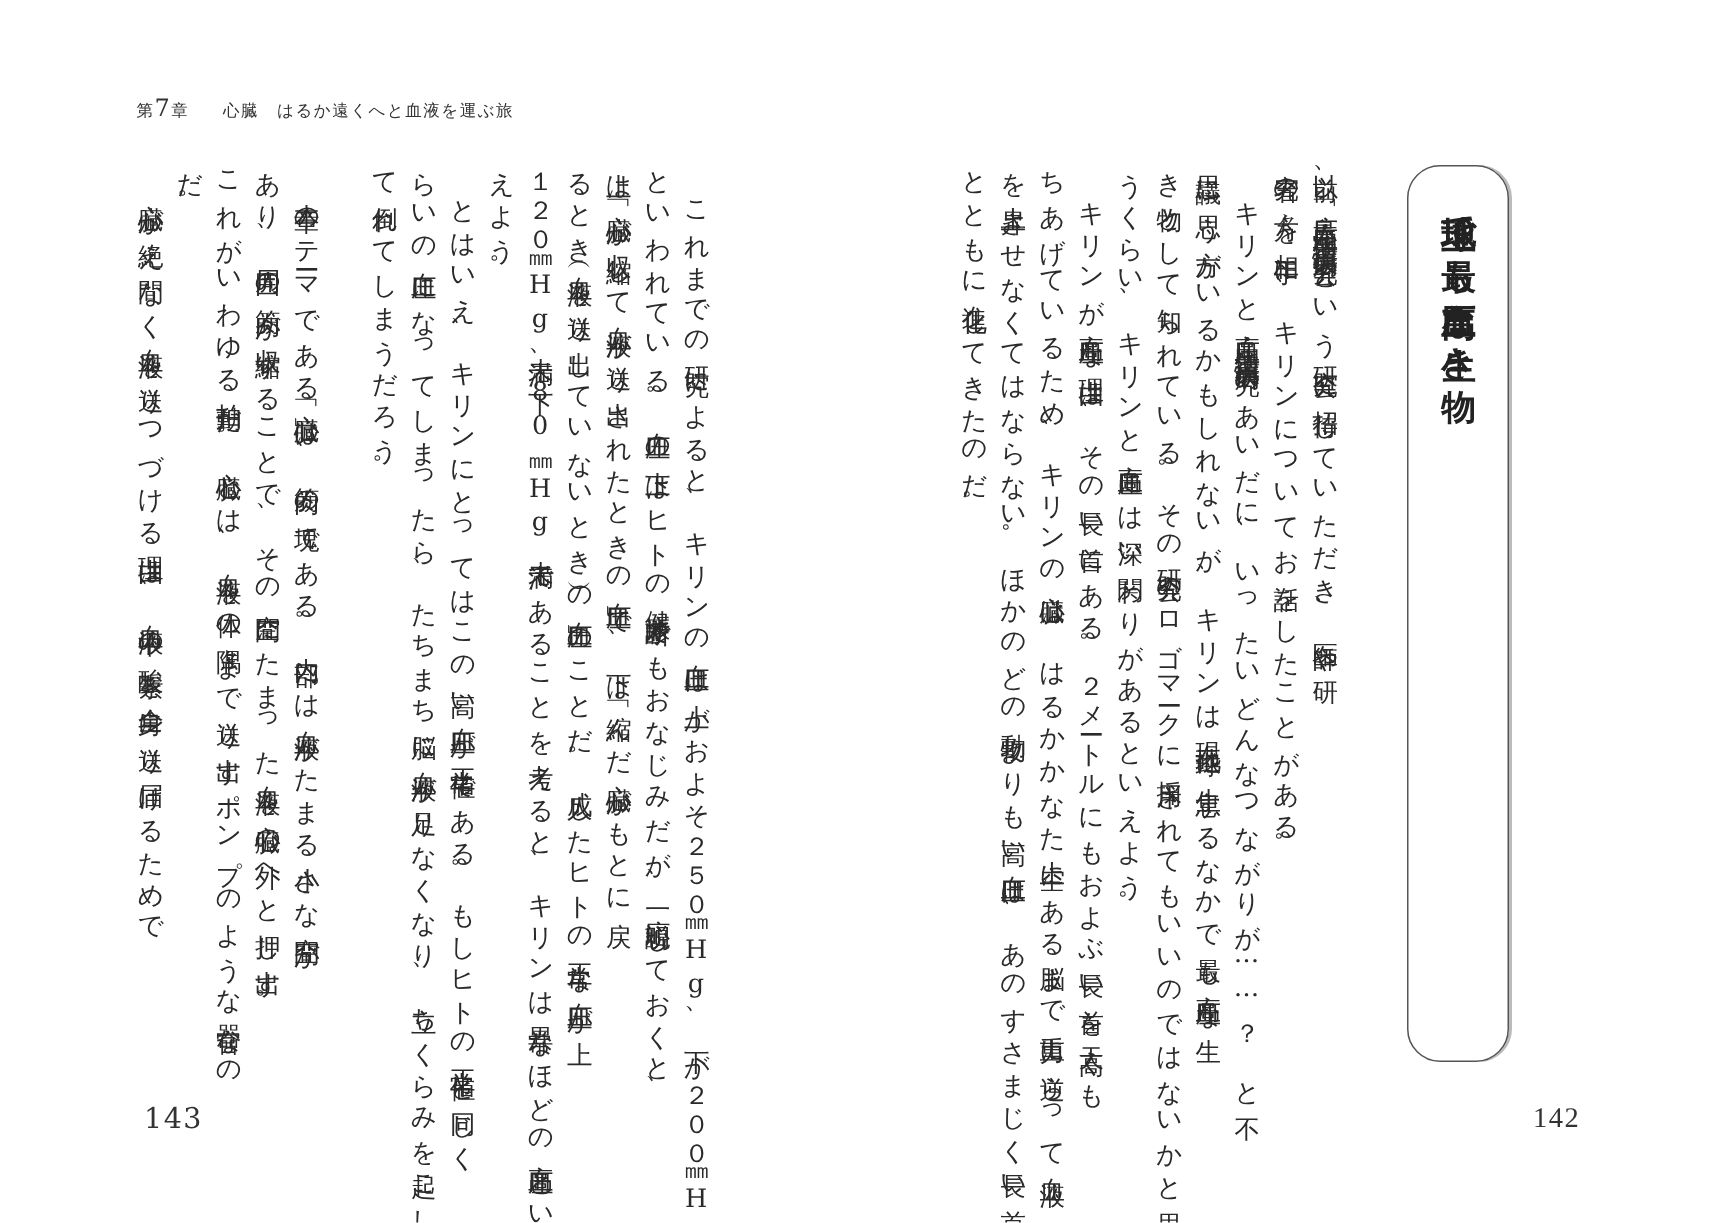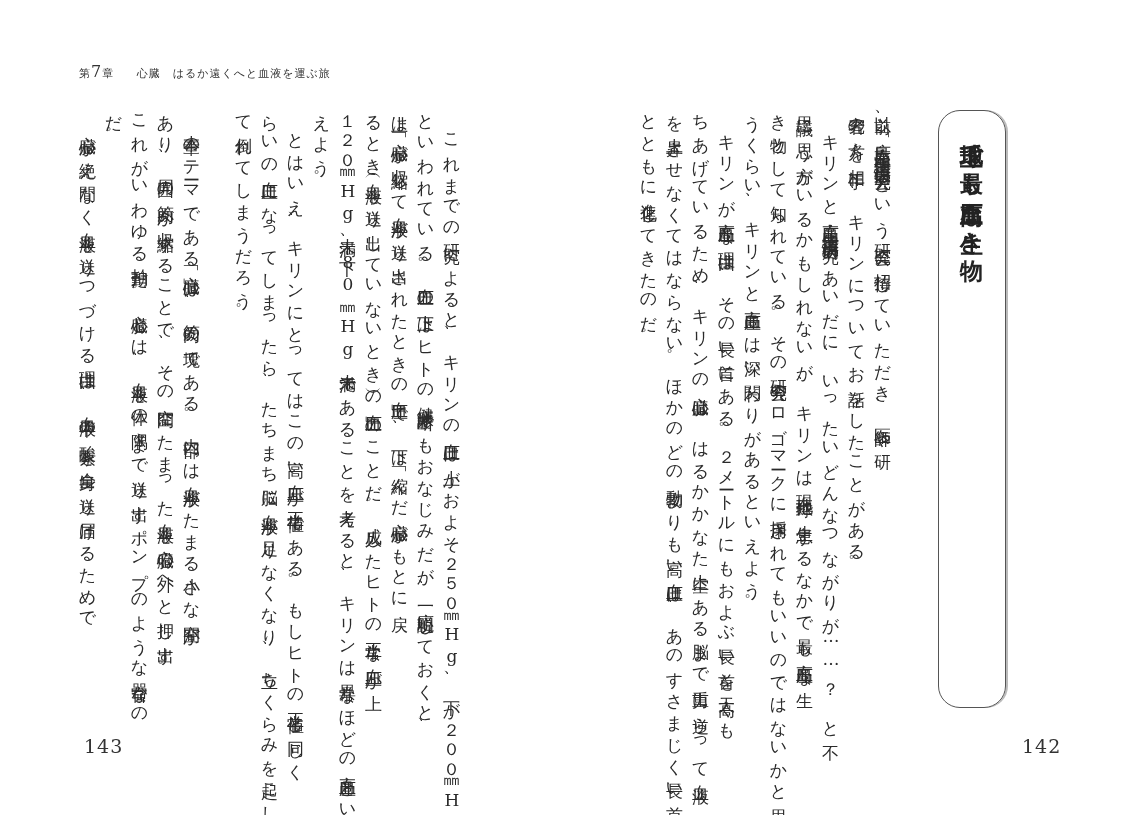--- a/index.html
+++ b/index.html
@@ -1,19 +1,19 @@
 <!DOCTYPE html>
 <html><head>
 <meta charset="utf-8">
 <style>
   html, body { margin: 0; padding: 0; background: #ffffff; }
   body { width: 1140px; height: 815px; position: relative; overflow: hidden;
          font-family: "DejaVu Serif", "Liberation Serif", serif; color: #2a2a2a; }
   .page { position: absolute; top: 0; height: 815px; }
-  .page-left { left: 4px; width: 570px; }
+  .page-left { left: 16px; width: 570px; }
   .page-right { left: 570px; width: 570px; }
   .running-head { position: absolute; left: 75px; top: 62px; font-size: 11px;
                   color: #333; letter-spacing: 1px; white-space: nowrap; }
   .running-head .num { font-size: 16px; }
   .col { position: absolute; writing-mode: vertical-rl; text-orientation: upright;
          font-size: 17px; line-height: 26px; letter-spacing: 2.4px; white-space: nowrap;
          color: #2a2a2a; }
   .folio { position: absolute; top: 735px; font-size: 19px; color: #333; letter-spacing: 1px; }
   .heading-box { position: absolute; left: 938px; top: 110px; width: 66px; height: 596px;
                  border: 1.6px solid #555; border-radius: 22px; box-shadow: 2px 0 0 #bbb; }
@@ -55,18 +55,18 @@
   <div class="col" style="left:274px; top:103px;">究者の方々を相手に、キリンについてお話をしたことがある。</div>
   <div class="col" style="left:248px; top:103px;">　キリンと高血圧・生活習慣病研究のあいだに、いったいどんなつながりが……？　と不</div>
   <div class="col" style="left:222px; top:103px;">思議に思う方がいるかもしれないが、キリンは現在地球に生息するなかで最も高血圧な生</div>
   <div class="col" style="left:196px; top:103px;">き物として知られている。その研究会のロゴマークに採用されてもいいのではないかと思</div>
   <div class="col" style="left:170px; top:103px;">うくらい、キリンと高血圧には深い関わりがあるといえよう。</div>
   <div class="col" style="left:144px; top:103px;">　キリンが高血圧な理由は、その長い首にある。２メートルにもおよぶ長い首を天高くも</div>
   <div class="col" style="left:118px; top:103px;">ちあげているため、キリンの心臓は、はるかかなた上空にある脳まで重力に逆らって血液</div>
   <div class="col" style="left:92px; top:103px;">を上昇させなくてはならない。ほかのどの動物よりも高い血圧は、あのすさまじく長い首</div>
   <div class="col" style="left:66px; top:103px;">とともに進化してきたのだ。</div>
 
-  <div class="folio" style="left:452px;">142</div>
+  <div class="folio" style="left:452px;font-family:Liberation Serif, serif;">142</div>
 </div>
 
 <div class="heading-box">
   <div class="heading-text">地球上で最も高血圧な生き物</div>
 </div>
 
 </body></html>

